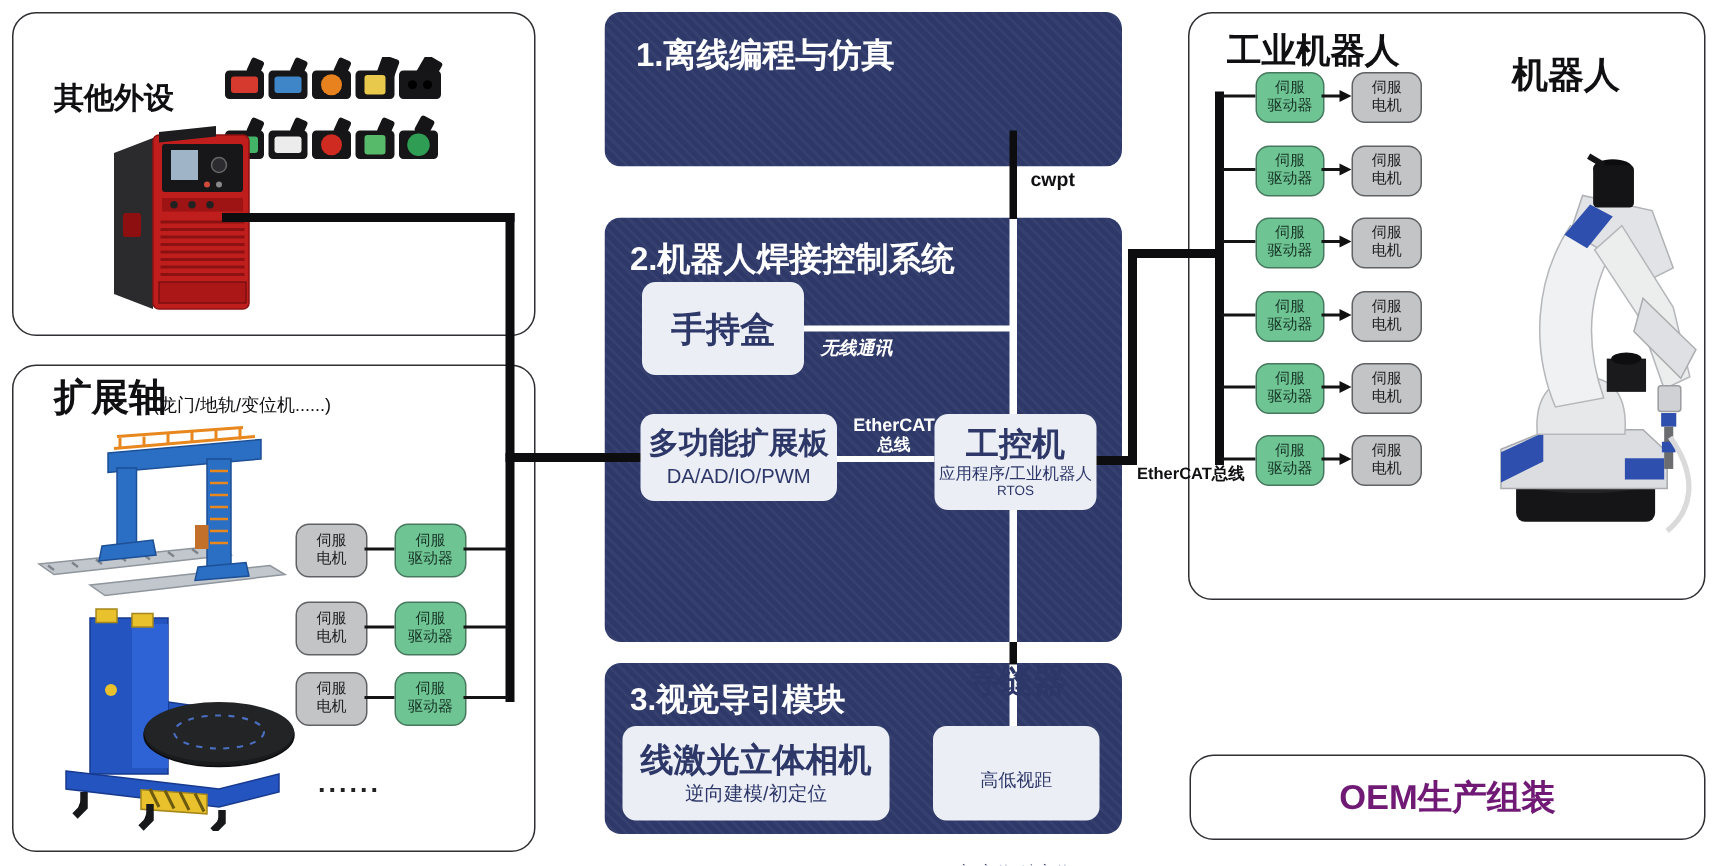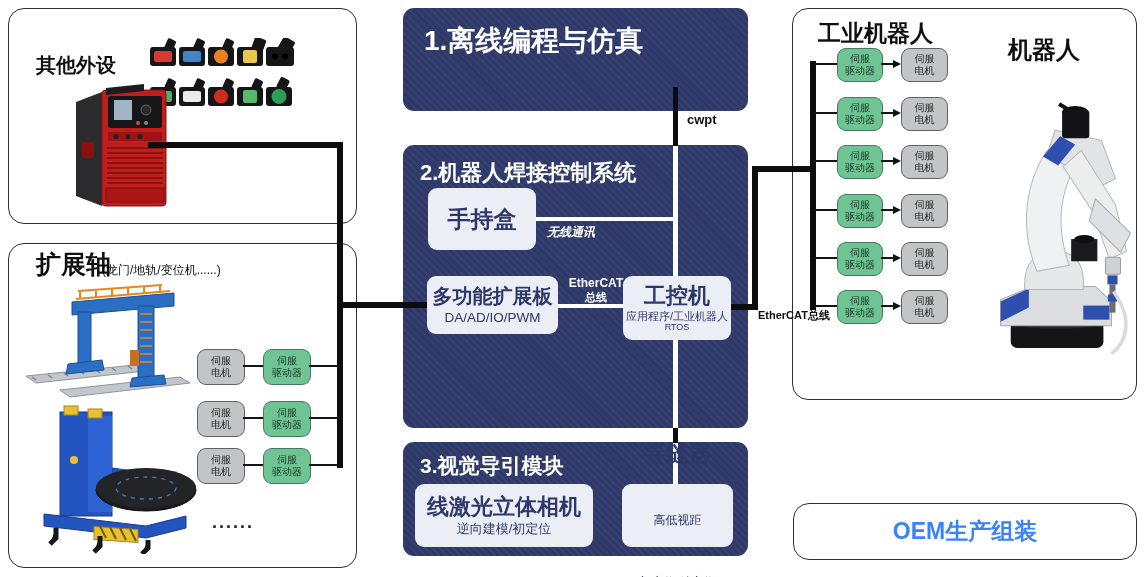--- a/index.html
+++ b/index.html
@@ -37,35 +37,35 @@
 </style>
 </head>
 <body>
 
 <div id="scene">
 
   <div class="sect" style="left:8px;top:8px;width:347px;height:214px;"></div>
   <div class="sect" style="left:8px;top:243px;width:347px;height:323px;"></div>
   <div class="sect" style="left:792px;top:8px;width:343px;height:390px;"></div>
   <div class="sect" style="left:793px;top:503px;width:342px;height:55px;display:flex;align-items:center;justify-content:center;">
-    <span style="font-weight:bold;font-size:23px;color:#3b82f6;">OEM生产组装</span>
+    <span style="font-weight:bold;font-size:23px;color:#701a75;">OEM生产组装</span>
   </div>
 
   <div class="navy" style="left:403px;top:8px;width:345px;height:103px;"></div>
   <div class="navy" style="left:403px;top:145px;width:345px;height:283px;"></div>
   <div class="navy" style="left:403px;top:442px;width:345px;height:114px;"></div>
 
   <div class="sect-title" style="left:36px;top:20px;font-size:20px;margin-top:32px;">其他外设</div>
   <div class="sect-title" style="left:36px;top:248px;font-size:25px;">扩展轴</div>
   <div class="sect-title" style="left:102px;top:262px;font-size:12px;font-weight:normal;">(龙门/地轨/变位机......)</div>
   <div class="sect-title" style="left:818px;top:18px;font-size:23px;">工业机器人</div>
   <div class="sect-title" style="left:1008px;top:34px;font-size:24px;font-weight:600;">机器人</div>
   <div class="ellipsis" style="left:212px;top:512px;">......</div>
 
-  <div class="navy-title" style="left:424px;top:22px;font-size:28px;">1.离线编程与仿真</div>
+  <div class="navy-title" style="left:424px;top:22px;font-size:22px;">1.离线编程与仿真</div>
   <div class="navy-title" style="left:420px;top:158px;font-size:22px;">2.机器人焊接控制系统</div>
   <div class="navy-title" style="left:420px;top:452px;font-size:21px;">3.视觉导引模块</div>
 
   <div class="abs" style="left:148px;top:38px;">
     <svg width="150" height="85" viewBox="0 0 150 85">
       <g>
         <rect x="18" y="1" width="9" height="11" rx="2" fill="#151517" transform="rotate(24 22 6)"></rect>
         <rect x="47" y="1" width="9" height="11" rx="2" fill="#151517" transform="rotate(24 51 6)"></rect>
         <rect x="76" y="1" width="9" height="11" rx="2" fill="#151517" transform="rotate(24 80 6)"></rect>
         <rect x="105" y="0" width="12" height="13" rx="2" fill="#151517" transform="rotate(20 111 6)"></rect>

